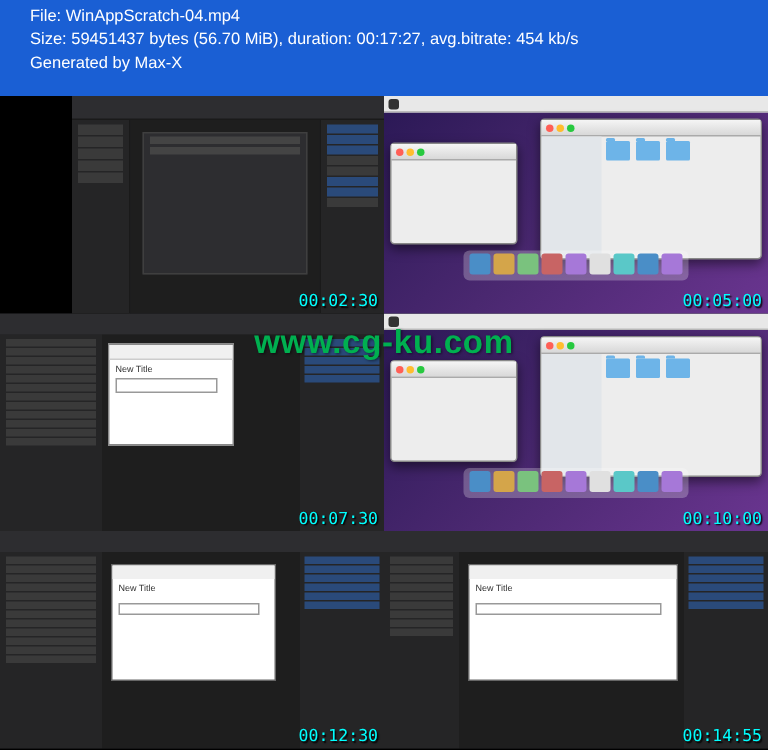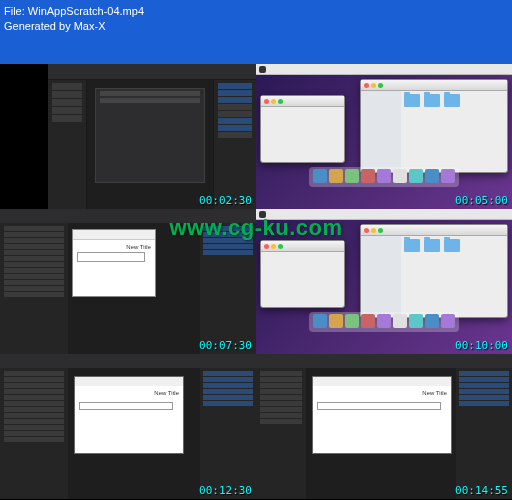--- a/index.html
+++ b/index.html
@@ -1,42 +1,42 @@
 <!DOCTYPE html>
 <html><head>
   <meta charset="utf-8">
   <style>
     * { margin: 0; padding: 0; box-sizing: border-box; }
     body { width: 512px; height: 500px; background: #000; font-family: Arial, sans-serif; overflow: hidden; }
     
     .header-box {
       background: #1a5fd4;
       color: #fff;
-      padding: 4px 4px;
+      padding: 4px 20px;
       font-size: 11px;
       line-height: 1.4;
       height: 64px;
     }
     .header-line { white-space: nowrap; }
     
     .thumbnail-grid {
       display: grid;
       grid-template-columns: 1fr 1fr;
       grid-template-rows: auto auto auto;
       width: 512px;
     }
     
     .thumb {
       position: relative;
       height: 145px;
       overflow: hidden;
     }
     .thumb.dark-ide { background: #1e1e1e; margin-left: 48px; }
     .thumb.mac { background: linear-gradient(135deg, #2a1855 0%, #4a2870 50%, #6a3590 100%); }
-    .thumb.vs-win { background: #252526; text-align: right; }
+    .thumb.vs-win { background: #252526; }
     
     .timestamp {
       position: absolute;
       bottom: 2px;
       right: 4px;
       color: #0ff;
       font-size: 11px;
       font-family: monospace;
       text-shadow: 1px 1px 1px #000;
     }
@@ -102,20 +102,21 @@
       letter-spacing: 0.5px;
     }
     
     .vs-prop-line { height: 5px; background: #2a4a7a; margin: 1px; }
   </style>
 </head>
 <body>
 
 <div class="header-box">
   <div class="header-line">File: WinAppScratch-04.mp4</div>
+  <div class="header-line">Size: 59451437 bytes (56.70 MiB), duration: 00:17:27, avg.bitrate: 454 kb/s</div>
   <div class="header-line">Generated by Max-X</div>
 </div>
 
 <div class="watermark">www.cg-ku.com</div>
 
 <div class="thumbnail-grid">
 
   <div class="thumb dark-ide">
     <div class="ide-menubar"></div>
     <div class="ide-body">

